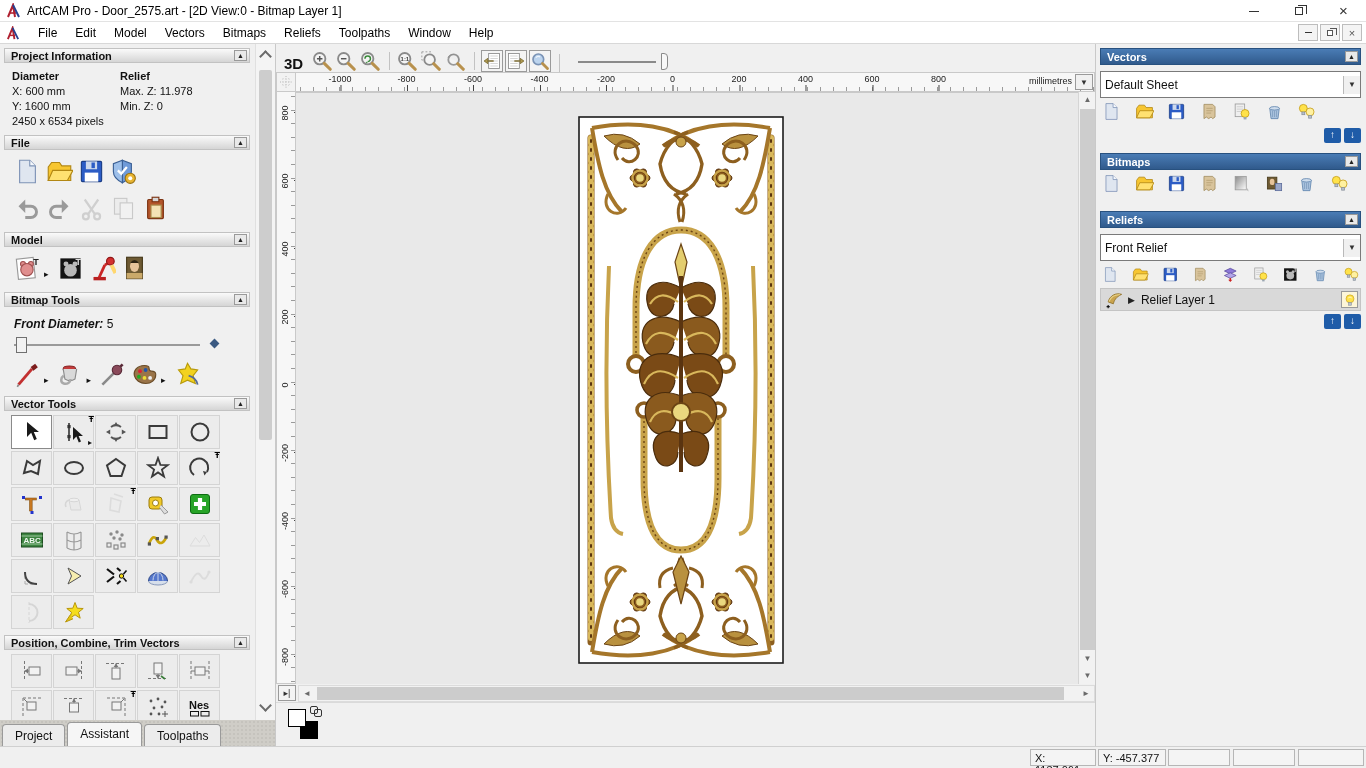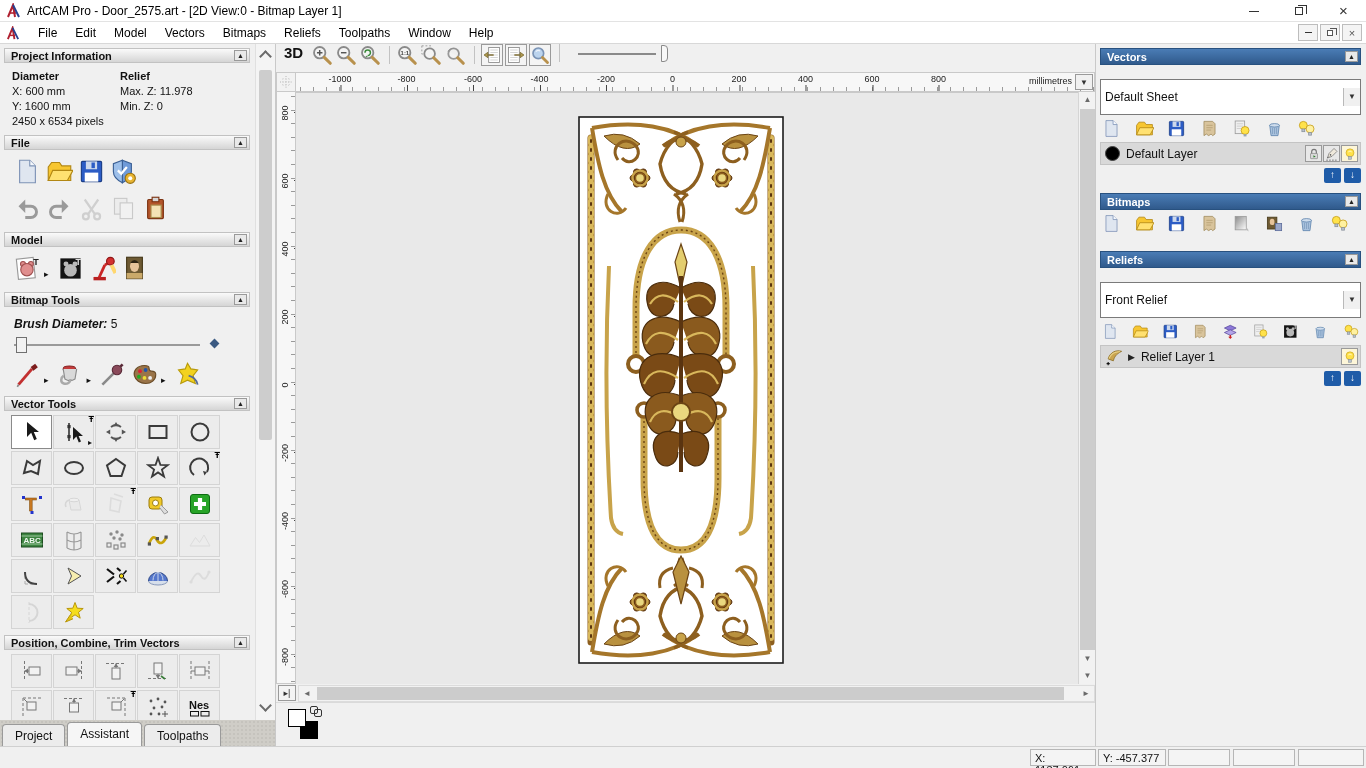--- a/index.html
+++ b/index.html
@@ -77,21 +77,21 @@
   
   .tabbar { position:absolute; left:0; right:0; bottom:0; height:26px; background:#cfcdc7;
     display:flex; align-items:flex-end; padding-left:2px;
     background-image:radial-gradient(#c5c3bd 1px, transparent 1px); background-size:4px 4px; }
   .tab { height:22px; padding:4px 12px 0 12px; background:#ececec; border:1px solid #9a9a9a;
     border-bottom:none; border-radius:4px 4px 0 0; margin-right:2px; font-size:12px; cursor:pointer; }
   .tab.active { background:#f6f6f6; height:24px; font-size:12px; }
 
   
   #center { width:819px; display:flex; flex-direction:column; background:#f0f0f0; }
-  #canvas-toolbar { height:28px; display:flex; align-items:flex-start; padding-left:8px; background:#f0f0f0; }
+  #canvas-toolbar { height:28px; display:flex; align-items:flex-end; padding-left:8px; background:#f0f0f0; }
   .btn-3d { font-weight:bold; font-size:15px; margin-right:8px; cursor:pointer; }
   .ct-icon { width:22px; height:22px; margin-right:2px; cursor:pointer; }
   .ct-sep { width:1px; height:18px; background:#c2c2c2; margin:0 6px; }
   .ct-btn { border:1px solid #9a9a9a; background:#f4f4f4; }
   .ct-slider { position:relative; width:90px; height:20px; margin-left:12px; }
   .ct-slider .tr { position:absolute; left:0; right:12px; top:9px; height:2px; background:#8a8a8a; }
   .ct-slider .hd { position:absolute; right:0; top:1px; width:7px; height:17px; border:1px solid #8a8a8a;
     border-radius:0 4px 4px 0; background:#f8f8f8; }
 
   #ruler-row { height:20px; display:flex; }
@@ -139,22 +139,22 @@
   .link-ico::before,.link-ico::after { content:""; position:absolute; width:6px; height:6px;
     border:1.5px solid #333; border-radius:2px; }
   .link-ico::after { left:4px; top:3px; }
 
   
   #right-panel { width:270px; background:#f0f0f0; border-left:1px solid #c9c9c9; position:relative; }
   .rp-sec { margin:4px 4px 0 4px; }
   .rp-hdr { height:17px; background:linear-gradient(#4a7cb5,#305a8c); display:flex; align-items:center;
     padding:0 2px 0 6px; border:1px solid #28517f; }
   .rp-hdr .t { color:#fff; font-weight:bold; font-size:11px; flex:1; }
-  .combo { height:36px; background:#fff; border:1px solid #7a7a7a; display:flex; align-items:center;
-    margin-top:14px; cursor:pointer; }
+  .combo { height:27px; background:#fff; border:1px solid #7a7a7a; display:flex; align-items:center;
+    margin-top:6px; cursor:pointer; }
   .combo .val { flex:1; padding-left:4px; font-size:12px; }
   .combo .arr { width:17px; height:18px; background:#f0f0f0; border-left:1px solid #b9b9b9;
     font-size:8px; text-align:center; line-height:17px; color:#333; }
   .rp-icons { display:flex; align-items:center; padding:4px 2px 4px 2px; }
   .rp-icons .icon { width:19px; height:19px; margin-right:13.5px; cursor:pointer; }
   .rp-icons .icon:last-child { margin-right:0; }
   .layer-row { height:23px; background:#d9d9d9; border:1px solid #c4c4c4; display:flex; align-items:center;
     padding:0 2px 0 4px; cursor:pointer; }
   .layer-row .name { flex:1; font-size:12px; padding-left:6px; }
   .mini-btn { width:17px; height:17px; border:1px solid #9a9a9a; background:#e8e8e8; margin-left:1px;
@@ -729,21 +729,21 @@
               <use href="#i-mona"></use>
             </svg>
           </span>
         </div>
 
       <div class="sec-hdr">
         <span class="t">Bitmap Tools</span>
         <span class="roll-btn">▲</span>
       </div>
       <div class="brush-row">
-        <span class="lbl">Brush Diameter:</span>
+        <span class="lbl">Front Diameter:</span>
         <span>5</span>
       </div>
       <div class="slider-row">
         <div class="slider-track"></div>
         <div class="slider-handle"></div>
         <div class="spin-diamond"></div>
       </div>
       <div class="icon-row" style="padding-bottom:8px">
           <span class="icon">
             <svg viewBox="0 0 24 24">
@@ -1284,45 +1284,20 @@
             <svg viewBox="0 0 24 24">
               <use href="#i-trash"></use>
             </svg>
           </span>
           <span class="icon">
             <svg viewBox="0 0 24 24">
               <use href="#i-bulbs"></use>
             </svg>
           </span>
         </div>
-      <div class="layer-row">
-        <span class="layer-dot"></span>
-        <span class="name">Default Layer</span>
-        <span class="mini-btn">
-            <span class="icon">
-              <svg viewBox="0 0 24 24">
-                <use href="#i-lock"></use>
-              </svg>
-            </span>
-          </span>
-        <span class="mini-btn">
-            <span class="icon">
-              <svg viewBox="0 0 24 24">
-                <use href="#i-pen"></use>
-              </svg>
-            </span>
-          </span>
-        <span class="mini-btn lit">
-            <span class="icon">
-              <svg viewBox="0 0 24 24">
-                <use href="#i-bulb"></use>
-              </svg>
-            </span>
-          </span>
-      </div>
       <div class="updown">
         <span class="ud-btn">↑</span>
         <span class="ud-btn">↓</span>
       </div>
     </div>
 
     <div class="rp-sec" style="margin-top:10px">
       <div class="rp-hdr">
         <span class="t">Bitmaps</span>
         <span class="roll-btn">▲</span>

